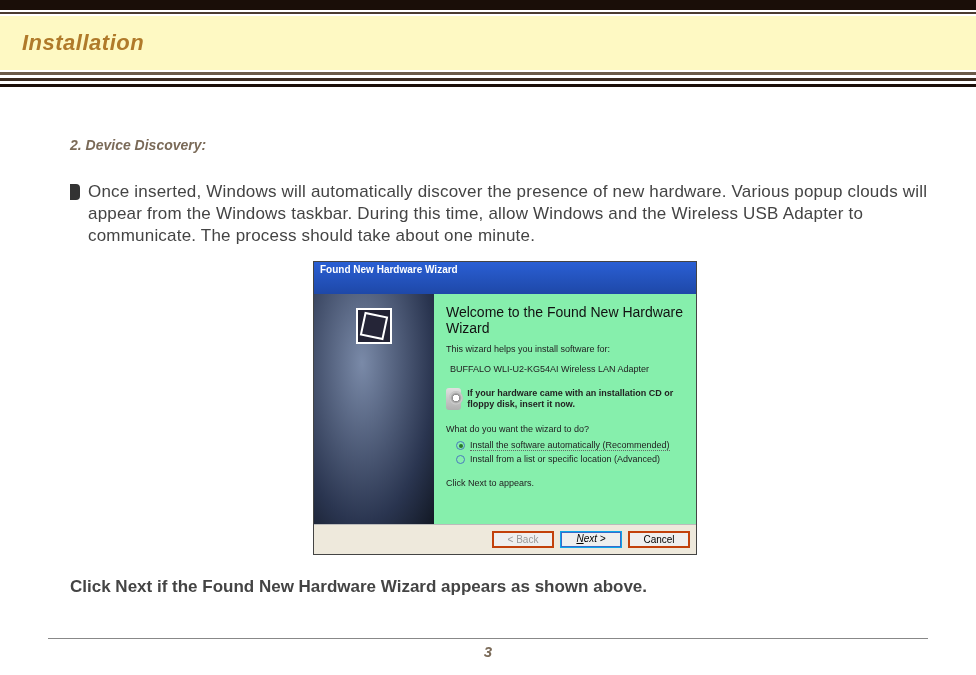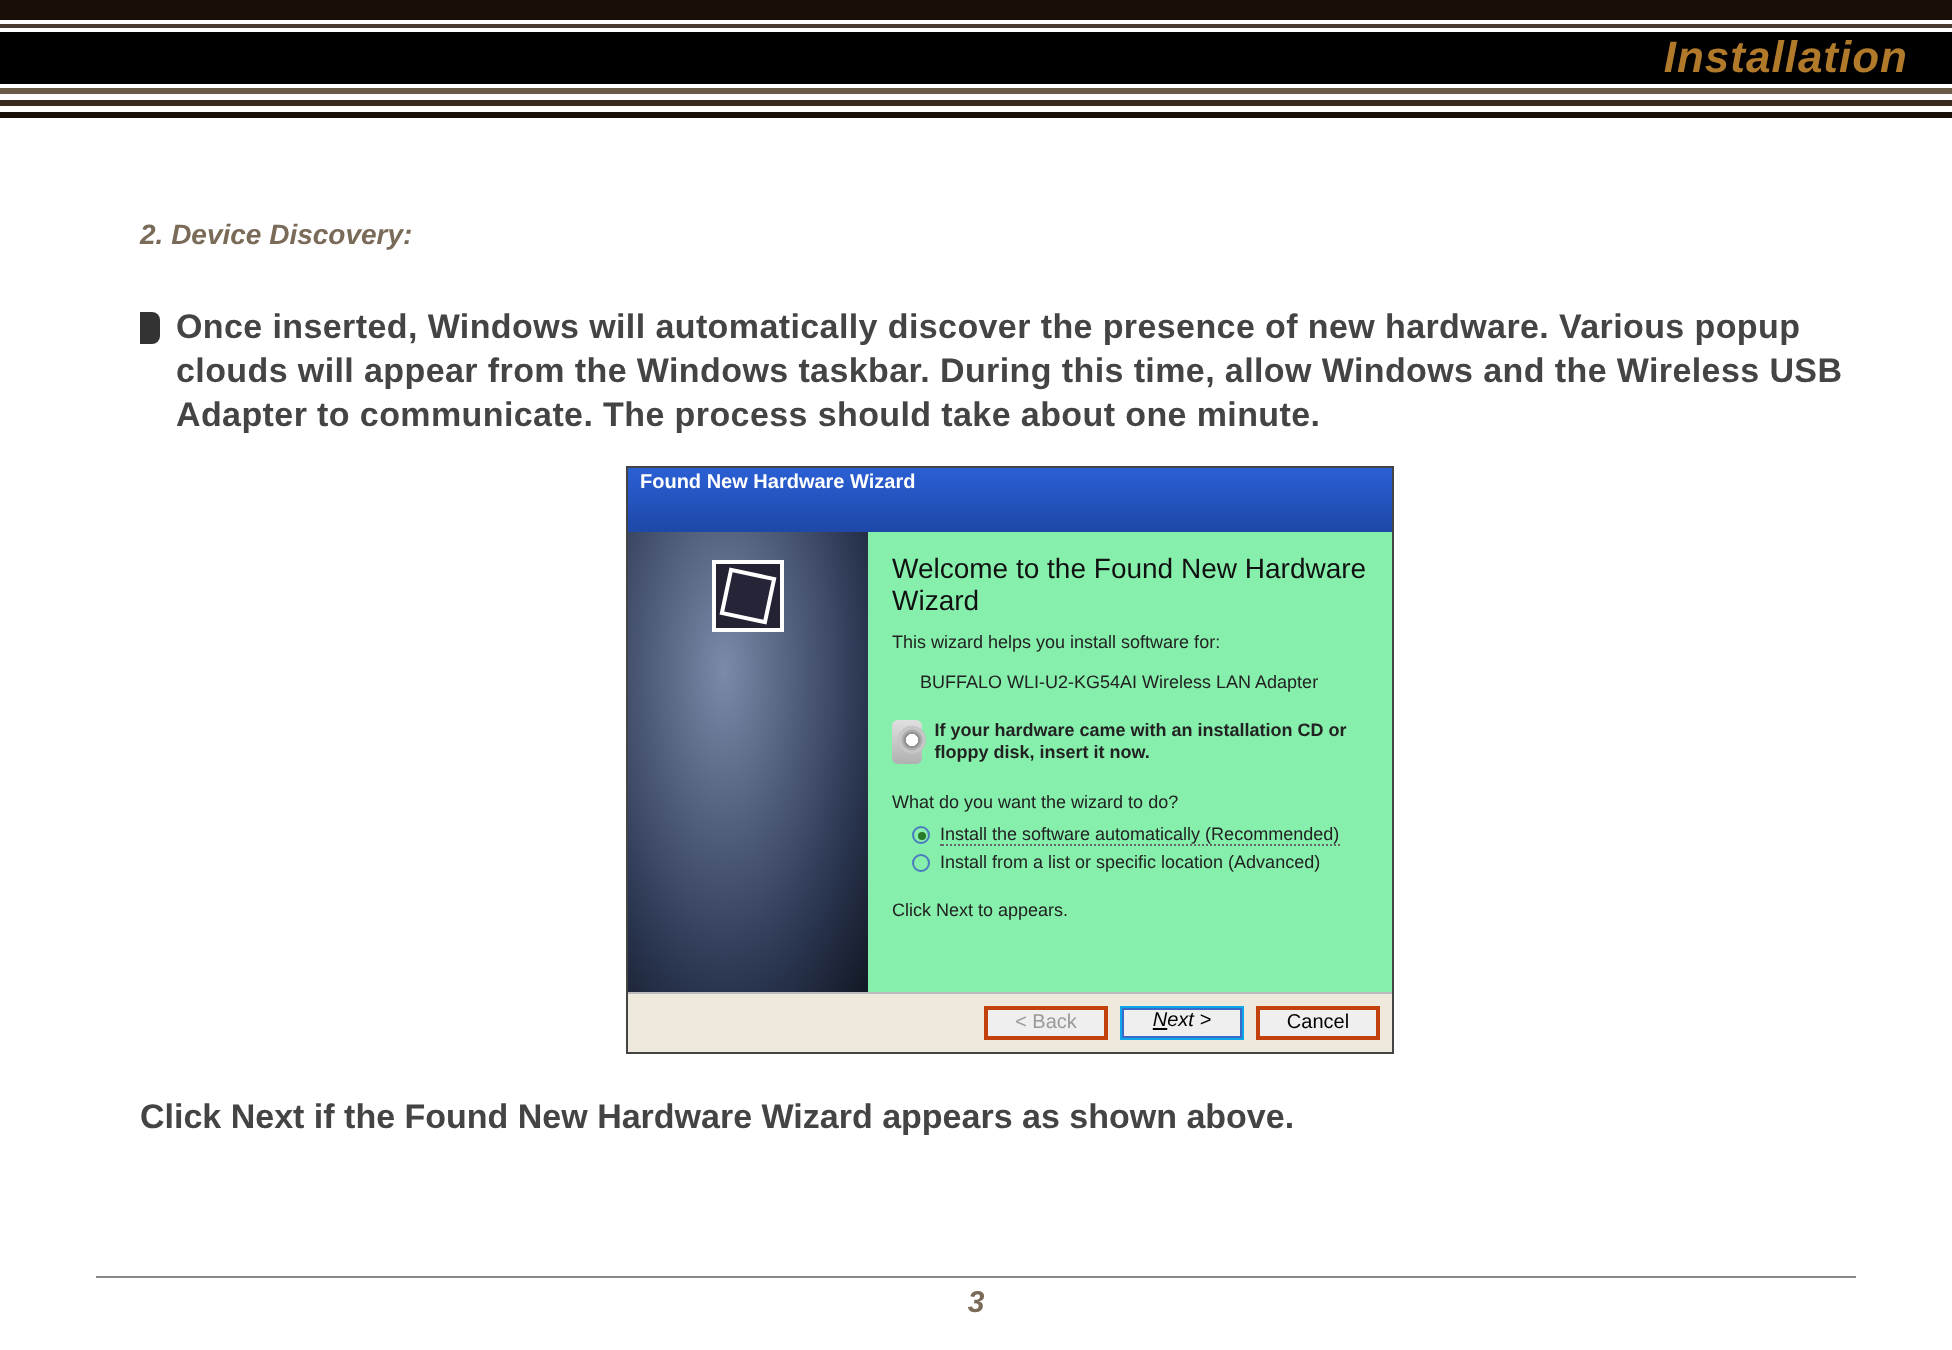--- a/index.html
+++ b/index.html
@@ -17,23 +17,22 @@
     background: #1a0e08;
   }
   .header-rule-thin {
     width: 100%;
     height: 2px;
     background: #4a3a2e;
     margin-top: 2px;
   }
   .header-title-bar {
     width: 100%;
-    background: #000000;
-    padding: 0 22px;
-    text-align: right;
+    background: #fef9c3;
+    padding: 14px 22px;
     margin-top: 2px;
   }
   .header-title {
     font-size: 22px;
     font-style: italic;
     font-weight: bold;
     color: #b07a2a;
     letter-spacing: 0.5px;
   }
   .header-midrule {
@@ -72,21 +71,21 @@
     width: 10px;
     height: 16px;
     background: #333;
     border-radius: 0 4px 4px 0;
     margin-right: 8px;
     margin-top: 3px;
     flex-shrink: 0;
   }
   .para {
     font-size: 17px;
-    font-weight: bold;
+    font-weight: normal;
     color: #444;
     line-height: 1.3;
     letter-spacing: 0.2px;
   }
   .wizard-wrap {
     display: flex;
     justify-content: center;
     margin-top: 14px;
   }
   .wizard {
@@ -142,21 +141,21 @@
     color: #111;
     margin-bottom: 8px;
     line-height: 1.15;
   }
   .wizard-help {
     font-size: 9px;
     margin-bottom: 10px;
   }
   .wizard-device {
     font-size: 9px;
-    margin-left: 14px;
+    margin-left: 4px;
     margin-bottom: 14px;
   }
   .wizard-cd-row {
     display: flex;
     align-items: flex-start;
     gap: 6px;
     margin-bottom: 14px;
   }
   .cd-icon {
     width: 22px;

